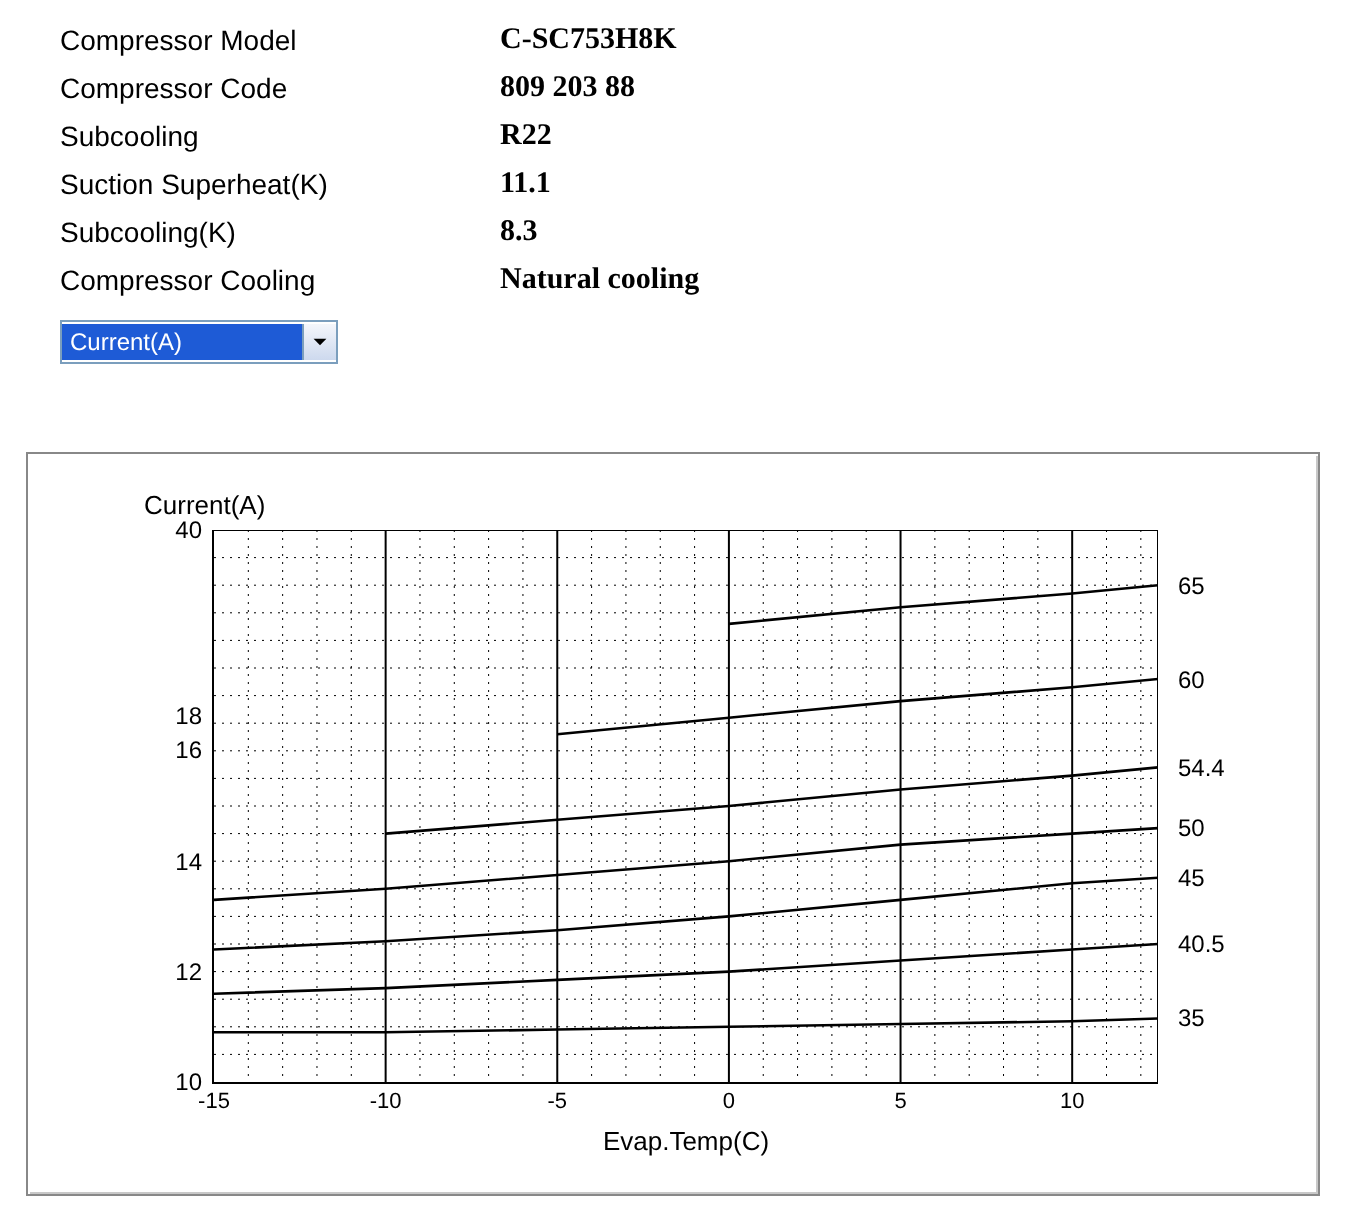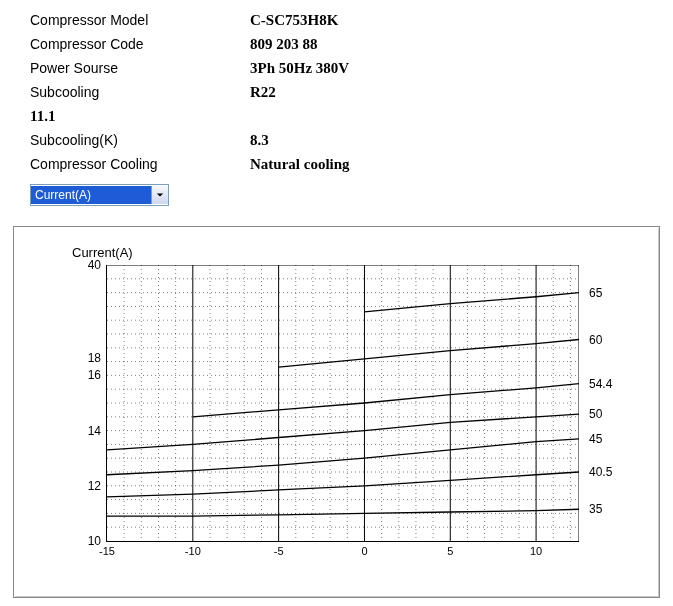--- a/index.html
+++ b/index.html
@@ -32,28 +32,25 @@
 <div class="specs">
   <div class="spec-row">
     <div class="spec-label">Compressor Model</div>
     <div class="spec-value">C-SC753H8K</div>
   </div>
   <div class="spec-row">
     <div class="spec-label">Compressor Code</div>
     <div class="spec-value">809 203 88</div>
   </div>
   <div class="spec-row">
-    <div class="spec-label">Power Sourse</div>
-    <div class="spec-value">3Ph  50Hz  380V</div>
-  </div>
-  <div class="spec-row">
     <div class="spec-label">Subcooling</div>
     <div class="spec-value">R22</div>
   </div>
   <div class="spec-row">
+    <div class="spec-label">Suction Superheat(K)</div>
     <div class="spec-value">11.1</div>
   </div>
   <div class="spec-row">
     <div class="spec-label">Subcooling(K)</div>
     <div class="spec-value">8.3</div>
   </div>
   <div class="spec-row">
     <div class="spec-label">Compressor Cooling</div>
     <div class="spec-value">Natural cooling</div>
   </div>
@@ -124,20 +121,21 @@
             <line x1="0" y1="27.599999999999994" x2="472" y2="27.599999999999994" stroke="#000" stroke-width="0.5" stroke-dasharray="1 3"></line>
             <line x1="0" y1="13.800000000000011" x2="472" y2="13.800000000000011" stroke="#000" stroke-width="0.5" stroke-dasharray="1 3"></line>
             <path d="M0 251.16 L85.81818181818183 251.16 L171.63636363636365 249.78000000000003 L257.45454545454544 248.4 L343.2727272727273 247.01999999999998 L429.09090909090907 245.64000000000001 L472 244.26" fill="none" stroke="#000" stroke-width="1.3"></path>
             <path d="M0 231.84 L85.81818181818183 229.08 L171.63636363636365 224.94 L257.45454545454544 220.8 L343.2727272727273 215.28000000000003 L429.09090909090907 209.76 L472 207" fill="none" stroke="#000" stroke-width="1.3"></path>
             <path d="M0 209.76 L85.81818181818183 205.62 L171.63636363636365 200.1 L257.45454545454544 193.2 L343.2727272727273 184.92 L429.09090909090907 176.64 L472 173.88" fill="none" stroke="#000" stroke-width="1.3"></path>
             <path d="M0 184.92 L85.81818181818183 179.4 L171.63636363636365 172.5 L257.45454545454544 165.6 L343.2727272727273 157.32 L429.09090909090907 151.8 L472 149.04000000000002" fill="none" stroke="#000" stroke-width="1.3"></path>
             <path d="M85.81818181818183 151.8 L171.63636363636365 144.9 L257.45454545454544 138 L343.2727272727273 129.72 L429.09090909090907 122.82 L472 118.68" fill="none" stroke="#000" stroke-width="1.3"></path>
             <path d="M171.63636363636365 102.11999999999998 L257.45454545454544 93.83999999999997 L343.2727272727273 85.56000000000006 L429.09090909090907 78.66000000000003 L472 74.51999999999998" fill="none" stroke="#000" stroke-width="1.3"></path>
             <path d="M257.45454545454544 46.91999999999999 L343.2727272727273 38.639999999999986 L429.09090909090907 31.73999999999998 L472 27.599999999999994" fill="none" stroke="#000" stroke-width="1.3"></path>
           </svg>
+      <div class="xlabel">Evap.Temp(C)</div>
     <div class="xtick" style="left: 0px;">-15</div>
           <div class="xtick" style="left: 85.8182px;">-10</div>
           <div class="xtick" style="left: 171.636px;">-5</div>
           <div class="xtick" style="left: 257.455px;">0</div>
           <div class="xtick" style="left: 343.273px;">5</div>
           <div class="xtick" style="left: 429.091px;">10</div>
           <div class="ytick" style="top: 276px;">10</div>
           <div class="ytick" style="top: 220.8px;">12</div>
           <div class="ytick" style="top: 165.6px;">14</div>
           <div class="ytick" style="top: 110.4px;">16</div>

